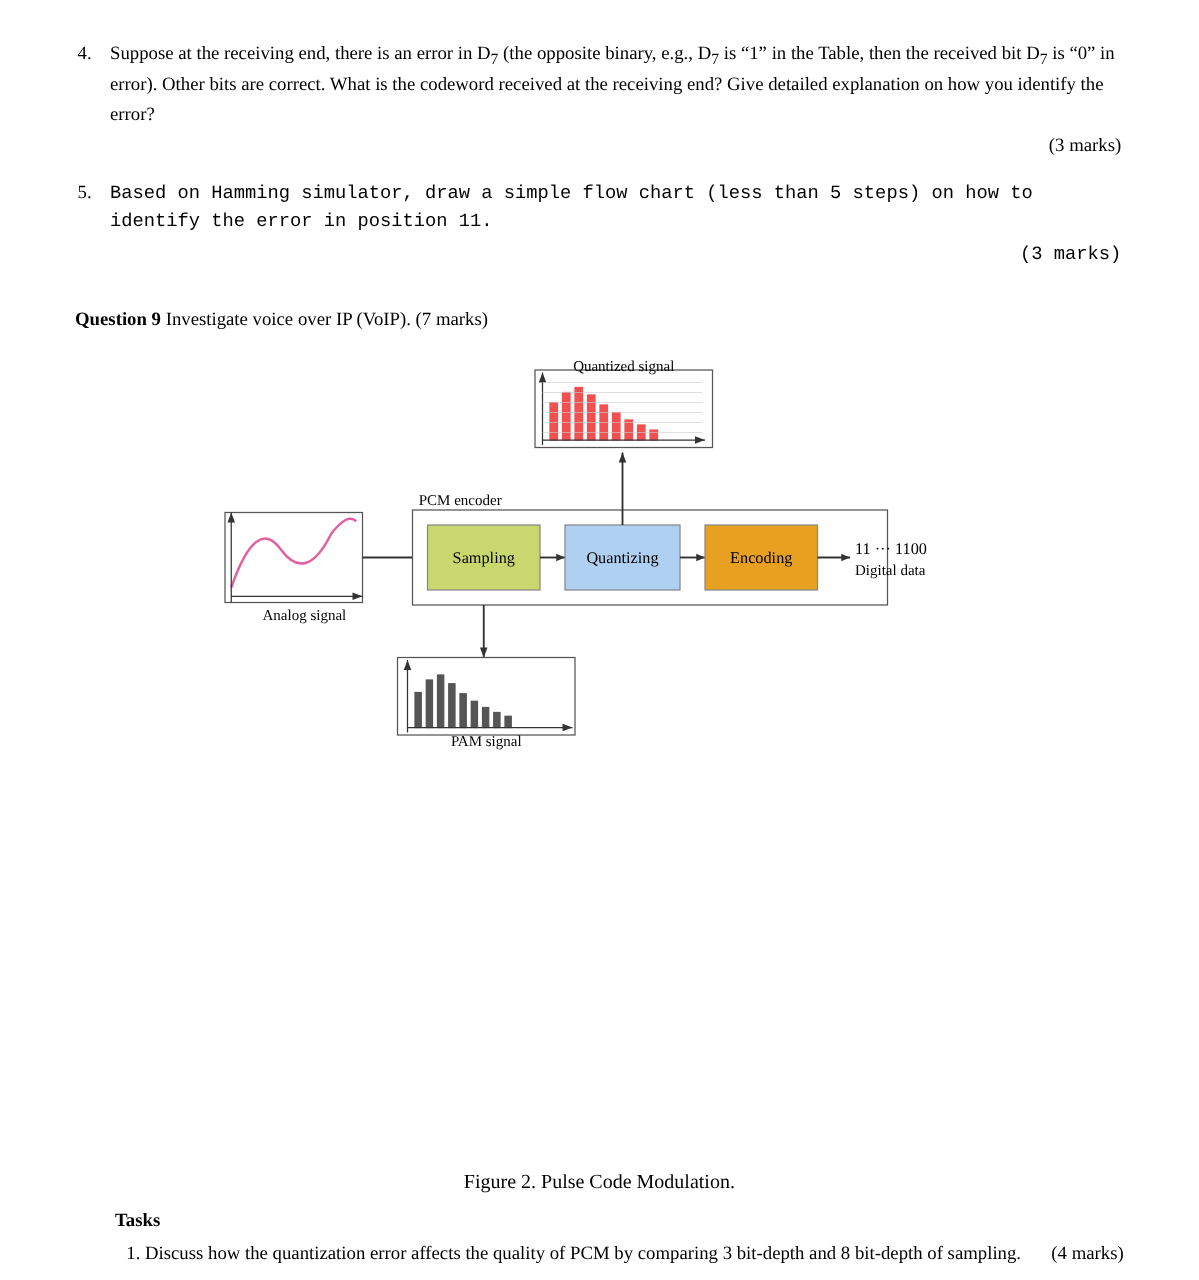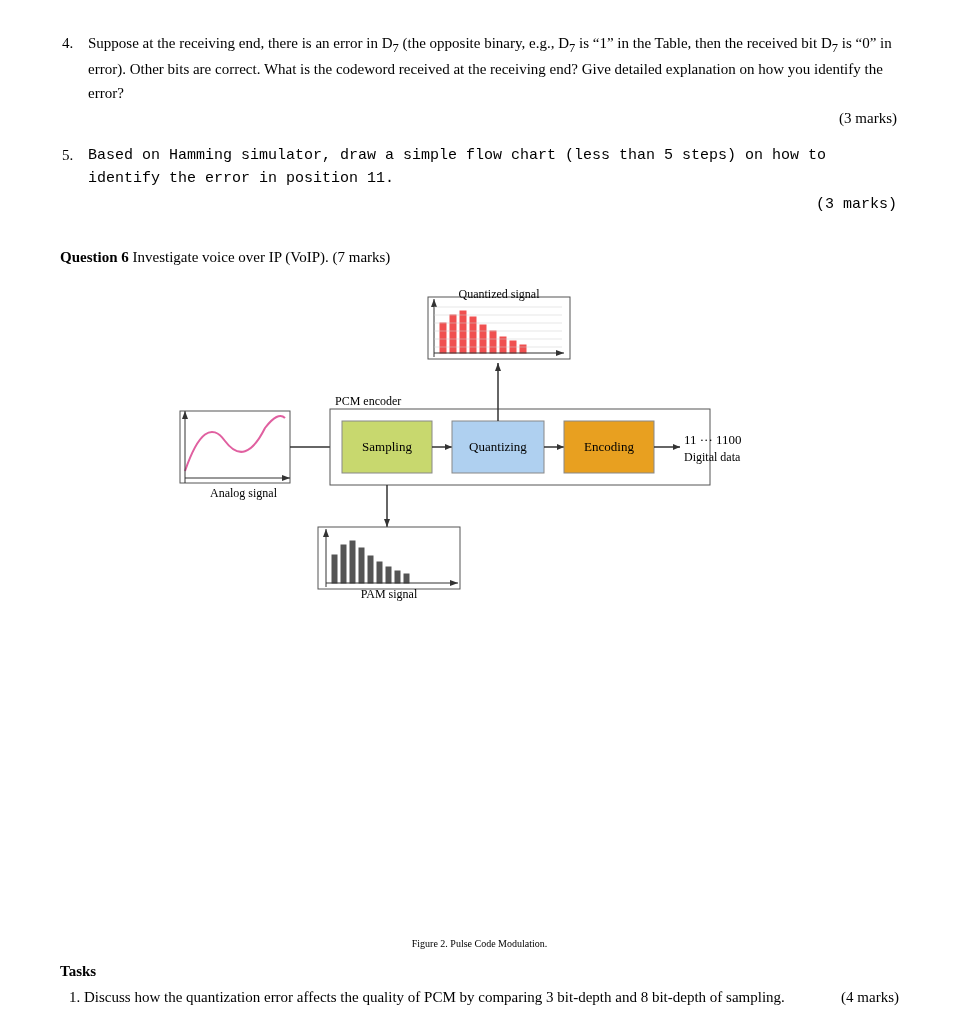--- a/index.html
+++ b/index.html
@@ -27,26 +27,27 @@
       line-height: 1.55;
     }
     .bold { font-weight: bold; }
     .figure-container {
       display: flex;
       flex-direction: column;
       align-items: center;
       margin: 24px 0 10px 0;
     }
     .figure-caption {
-      font-size: 10px;
+      font-size: 16px;
       margin-top: 10px;
       text-align: center;
     }
     .tasks-section {
       margin-top: 16px;
+      margin-left: 32px;
     }
     
     .diagram-wrapper {
       position: relative;
       width: 620px;
       height: 320px;
     }
     
     svg.diagram-svg {
       position: absolute;
@@ -97,21 +98,21 @@
         <span>Based on Hamming simulator, draw a simple flow chart (less than 5 steps) on how to identify the error in position 11.</span>
         <div class="marks-right">(3 marks)</div>
       </td>
     </tr>
   </tbody>
     </table>
 </div>
 
 <div class="section-divider" style="margin-top:28px;">
   <div class="question-header">
-    <span class="bold">Question 6</span><span> Investigate voice over IP (VoIP). (7 marks)</span>
+    <span class="bold">Question 9</span><span> Investigate voice over IP (VoIP). (7 marks)</span>
   </div>
 </div>
 
 <div class="figure-container">
   <div class="diagram-wrapper">
     <svg class="diagram-svg" xmlns="http://www.w3.org/2000/svg">
 
       <rect x="10" y="118" width="110" height="72" fill="white" stroke="#555" stroke-width="1"></rect>
 
       <path d="M15,178 Q35,120 55,148 Q75,175 95,135 Q108,118 115,125" fill="none" stroke="#e060a0" stroke-width="2"></path>

